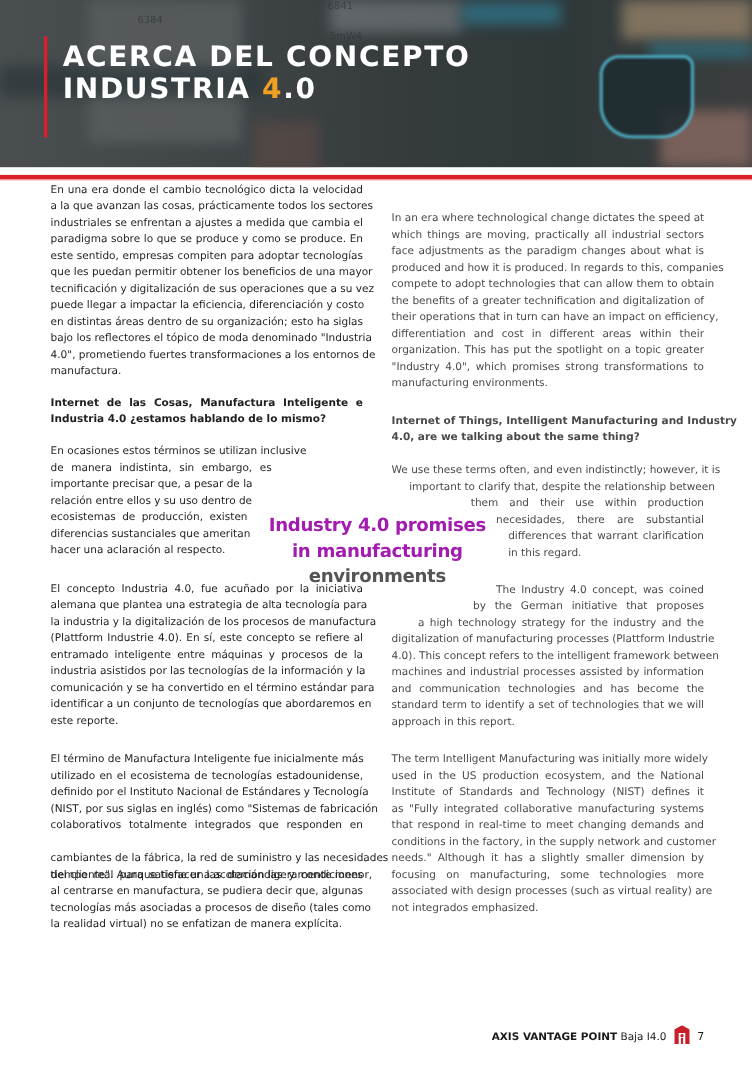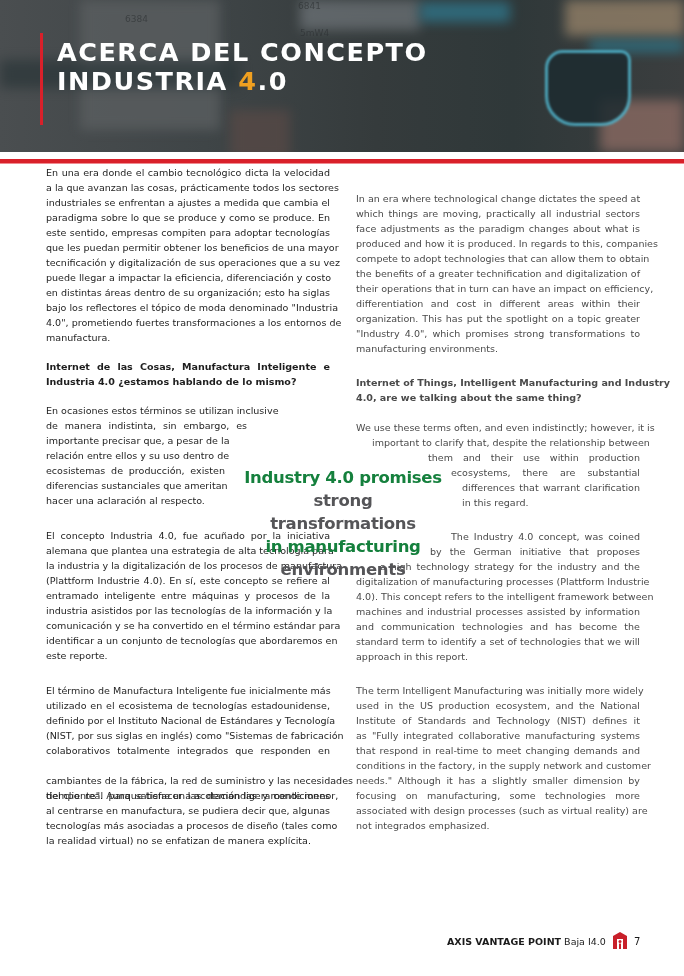--- a/index.html
+++ b/index.html
@@ -30,21 +30,21 @@
 
   .col { position: absolute; font-family: "DejaVu Sans", sans-serif; font-size: 9.55px; }
   .col.left { left: 46px; width: 284px; color: #1e1e1e; }
   .col.right { left: 356px; width: 284px; color: #4a4a4a; }
   .line { position: absolute; white-space: nowrap; line-height: 15px; height: 15px; text-align: justify; text-align-last: justify; }
   .line.last { text-align-last: left; }
   .heading { font-weight: bold; }
 
   .pullquote { position: absolute; left: 238px; top: 466px; width: 210px; text-align: center;
                font-family: "DejaVu Sans", sans-serif; font-weight: bold; font-size: 16.5px; line-height: 23px; letter-spacing: -0.3px; }
-  .pullquote .red { color: #15803d; display: block; }
+  .pullquote .red { color: #a21caf; display: block; }
   .pullquote .gray { color: #555558; display: block; }
 
   .footer { position: absolute; left: 447px; top: 934px; font-family: "DejaVu Sans", sans-serif; font-size: 9.5px; color: #1a1a1a; white-space: nowrap; }
   .footer .brand { font-weight: bold; }
   .footer .logo { display: inline-block; vertical-align: middle; width: 14px; height: 17px; margin: 0 4px 0 4px; position: relative; top: -2px; }
   .footer .page { font-size: 10px; }
 </style>
 </head>
 <body>
 
@@ -141,21 +141,21 @@
     <div class="line last" style="top:341px;left:0;width:284px">manufacturing environments.</div>
   </div>
   <div class="heading">
     <div class="line" style="top:375px;left:0;width:284px">Internet of Things, Intelligent Manufacturing and Industry</div>
     <div class="line last" style="top:390px;left:0;width:284px">4.0, are we talking about the same thing?</div>
   </div>
   <div>
     <div class="line" style="top:420px;left:0;width:284px">We use these terms often, and even indistinctly; however, it is</div>
     <div class="line" style="top:435px;left:16px;width:268px">important to clarify that, despite the relationship between</div>
     <div class="line" style="top:450px;left:72px;width:212px">them and their use within production</div>
-    <div class="line" style="top:465px;left:95px;width:189px">ecosystems, there are substantial</div>
+    <div class="line" style="top:465px;left:95px;width:189px">necesidades, there are substantial</div>
     <div class="line" style="top:480px;left:106px;width:178px">differences that warrant clarification</div>
     <div class="line last" style="top:495px;left:106px;width:178px">in this regard.</div>
   </div>
   <div>
     <div class="line" style="top:529px;left:95px;width:189px">The Industry 4.0 concept, was coined</div>
     <div class="line" style="top:544px;left:74px;width:210px">by the German initiative that proposes</div>
     <div class="line" style="top:559px;left:24px;width:260px">a high technology strategy for the industry and the</div>
     <div class="line" style="top:574px;left:0;width:284px">digitalization of manufacturing processes (Plattform Industrie</div>
     <div class="line" style="top:589px;left:0;width:284px">4.0). This concept refers to the intelligent framework between</div>
     <div class="line" style="top:604px;left:0;width:284px">machines and industrial processes assisted by information</div>
@@ -172,21 +172,20 @@
     <div class="line" style="top:758px;left:0;width:284px">conditions in the factory, in the supply network and customer</div>
     <div class="line" style="top:773px;left:0;width:284px">needs." Although it has a slightly smaller dimension by</div>
     <div class="line" style="top:788px;left:0;width:284px">focusing on manufacturing, some technologies more</div>
     <div class="line" style="top:803px;left:0;width:284px">associated with design processes (such as virtual reality) are</div>
     <div class="line last" style="top:818px;left:0;width:284px">not integrados emphasized.</div>
   </div>
 </div>
 
 <div class="pullquote">
   <span class="red">Industry 4.0 promises</span>
-  <span class="gray">strong transformations</span>
   <span class="red">in manufacturing</span>
   <span class="gray">environments</span>
 </div>
 
 <div class="footer">
   <span class="brand">AXIS VANTAGE POINT</span>
   <span>Baja I4.0</span>
   <span class="logo">
     <svg width="14" height="17" viewBox="0 0 14 17">
       <path d="M7 0 L14 4 L14 17 L10 17 L10 7 L4 7 L4 17 L0 17 L0 4 Z" fill="#c8202a"></path>

